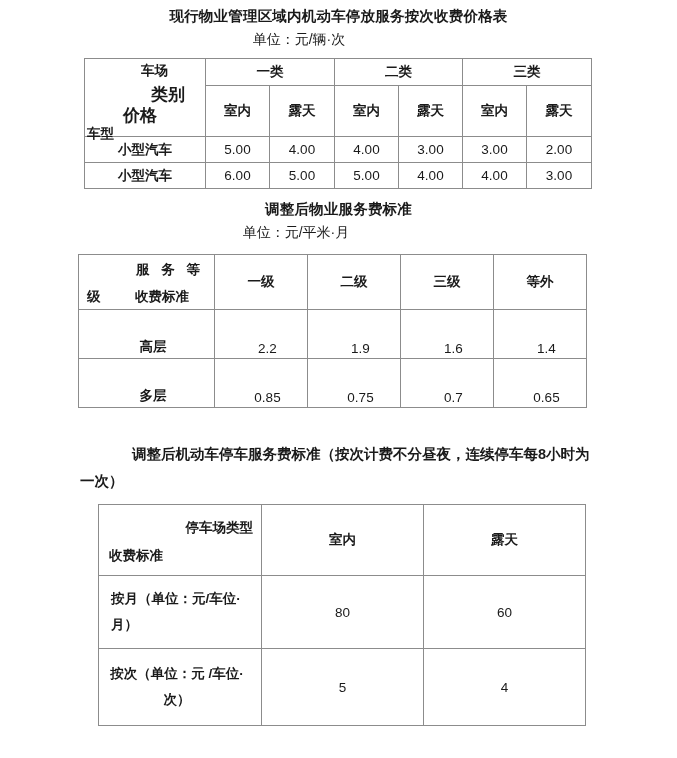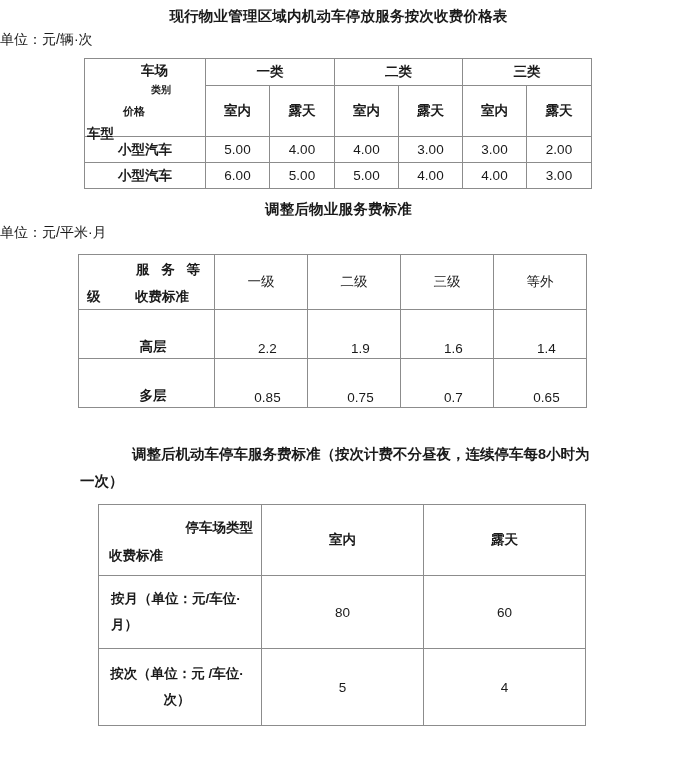--- a/index.html
+++ b/index.html
@@ -23,21 +23,21 @@
 
   
   .title {
     text-align: center;
     font-size: 14.5px;
     font-weight: bold;
     letter-spacing: 0.2px;
     line-height: 1.5;
   }
   .unit {
-    text-align: left;
+    text-align: center;
     font-size: 14px;
     line-height: 1.6;
   }
 
   
   table.grid {
     border-collapse: collapse;
     table-layout: fixed;
     background: #fff;
   }
@@ -62,24 +62,24 @@
   #t1 .corner {
     height: 76px;
     text-align: left;
     position: relative;
     margin-top: 16px;
   }
   #t1 .corner .l1 {
     position: absolute; left: 56px;  top: 3px;  font-weight: bold; font-size: 13.5px;
   }
   #t1 .corner .l2 {
-    position: absolute; left: 66px;  top: 24px; font-weight: bold; font-size: 10px;
+    position: absolute; left: 66px;  top: 24px; font-weight: bold; font-size: 17px;
   }
   #t1 .corner .l3 {
-    position: absolute; left: 38px;  top: 45px; font-weight: bold; font-size: 11px;
+    position: absolute; left: 38px;  top: 45px; font-weight: bold; font-size: 17px;
   }
   #t1 .corner .l4 {
     position: absolute; left: 2px;   top: 66px; font-weight: bold; font-size: 13.5px;
   }
   #t1 .grp { height: 26px; font-weight: bold; }
   #t1 .sub { height: 50px; font-weight: bold; }
   #t1 .rowlab { font-weight: bold; text-align: center; margin-left: 40px; }
   #t1 .datarow td { height: 25px; }
 
   
@@ -98,21 +98,21 @@
     font-weight: bold; font-size: 13.5px; letter-spacing: 4px;
   }
   #t2 .corner .b {
     position: absolute; left: 8px;  bottom: 3px;
     font-weight: bold; font-size: 13.5px;
   }
   #t2 .corner .c {
     position: absolute; left: 56px; bottom: 3px;
     font-weight: bold; font-size: 13.5px;
   }
-  #t2 .hd { font-weight: normal; height: 54px; }
+  #t2 .hd { font-weight: bold; height: 54px; }
   #t2 .drow td { height: 46px; vertical-align: bottom; padding-bottom: 2px; padding-left: 13px; }
   #t2 .drow td.lab { font-weight: bold; }
 
   
   #t3-wrap {
     position: absolute;
     left: 98px;
     top: 504px;
   }
   #t3 { width: 487px; }

